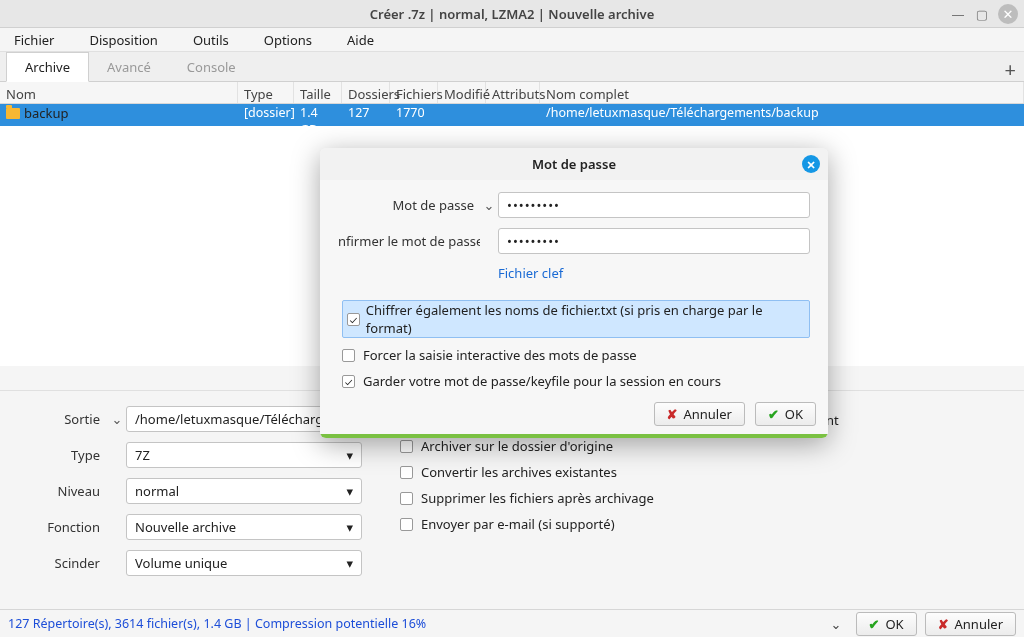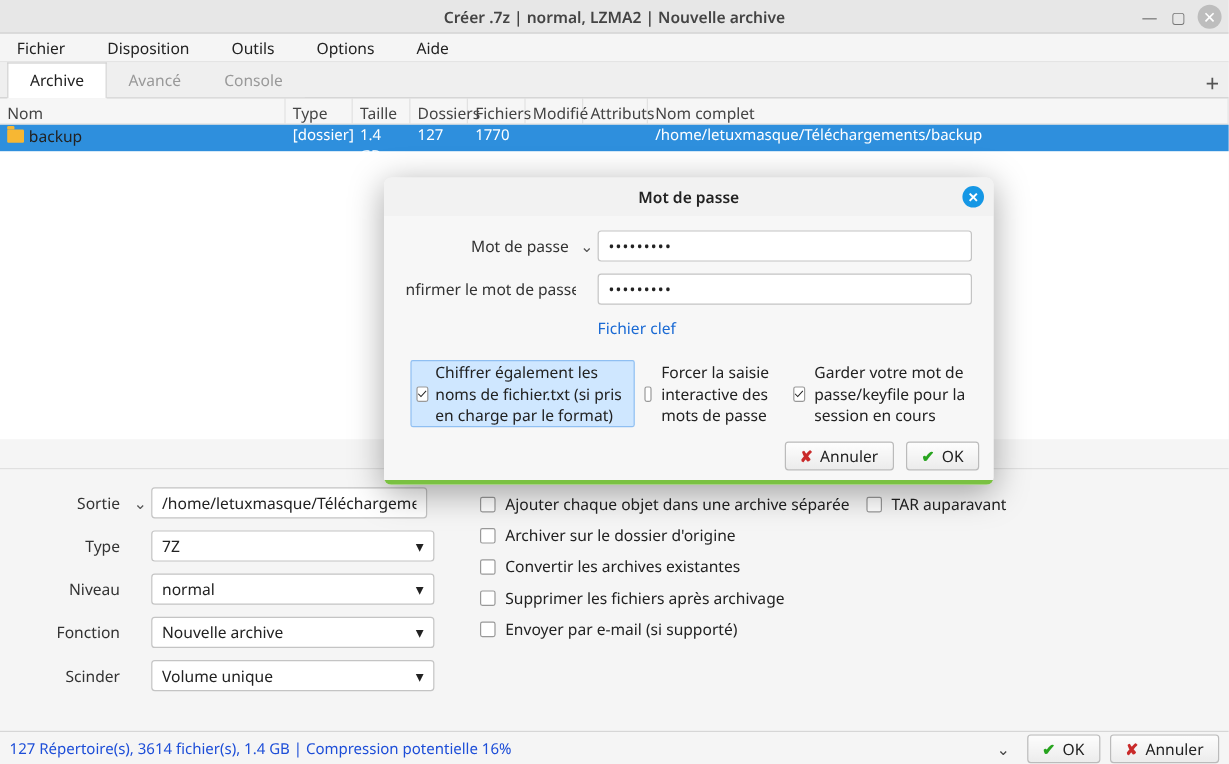--- a/index.html
+++ b/index.html
@@ -63,21 +63,21 @@
 
   
   .modal { position: absolute; left: 320px; top: 148px; width: 508px; background: #f7f7f7; border-radius: 6px; box-shadow: 0 6px 28px rgba(0,0,0,0.35); overflow: hidden; }
   .modal-title { height: 32px; display: flex; align-items: center; justify-content: center; position: relative; background: #f2f2f2; font-weight: 600; }
   .modal-close { position: absolute; right: 8px; width: 18px; height: 18px; border-radius: 50%; background: #1597e5; color: #fff; display: flex; align-items: center; justify-content: center; cursor: pointer; font-size: 11px; }
   .modal-body { padding: 12px 18px 4px 18px; background:#f7f7f7; }
   .mrow { display: flex; align-items: center; margin-bottom: 10px; }
   .mlabel { width: 142px; text-align: right; padding-right: 6px; color: #333; font-size: 13px; white-space: nowrap; overflow: hidden; }
   .minput { flex: 1; height: 26px; border: 1px solid #c4c4c4; border-radius: 3px; background: #fff; padding: 0 8px; font-family: inherit; letter-spacing: 1px;}
   .link { color: #1a6ad4; cursor: pointer; }
-  .checks { margin-top: 18px; display: flex; flex-direction: row; gap: 8px; margin-left: 4px; }
+  .checks { margin-top: 18px; display: flex; flex-direction: column; gap: 8px; margin-left: 4px; }
   .hilite { background: #cfe7ff; border: 1px solid #8fbff2; border-radius: 2px; padding: 0 4px; display: inline-flex; align-items: center; gap: 6px; }
   .modal-footer { padding: 8px 12px; display: flex; justify-content: flex-end; gap: 10px; background:#f7f7f7;}
   .modal-accent { height: 4px; background: #7ac142; }
 </style>
 </head>
 <body>
 
 <div class="titlebar">
   <span class="titlebar-text">Créer .7z | normal, LZMA2 | Nouvelle archive</span>
   <div class="win-controls">

